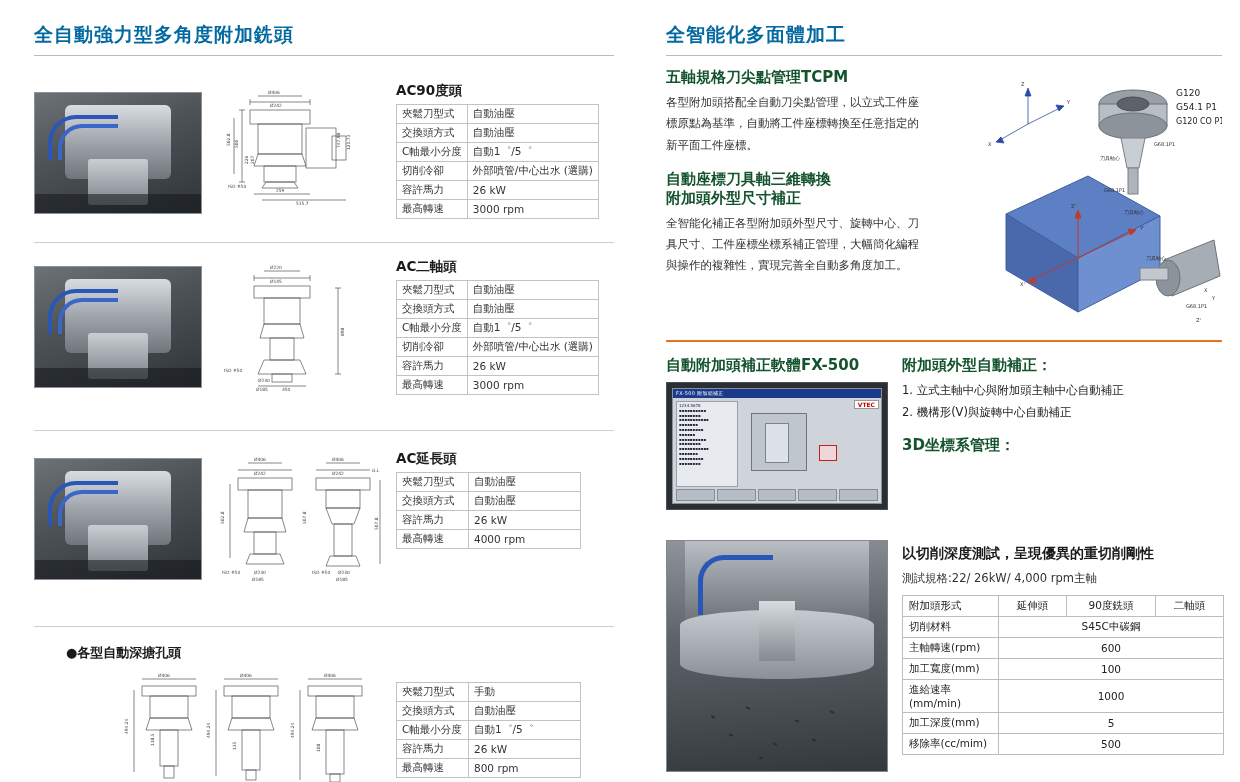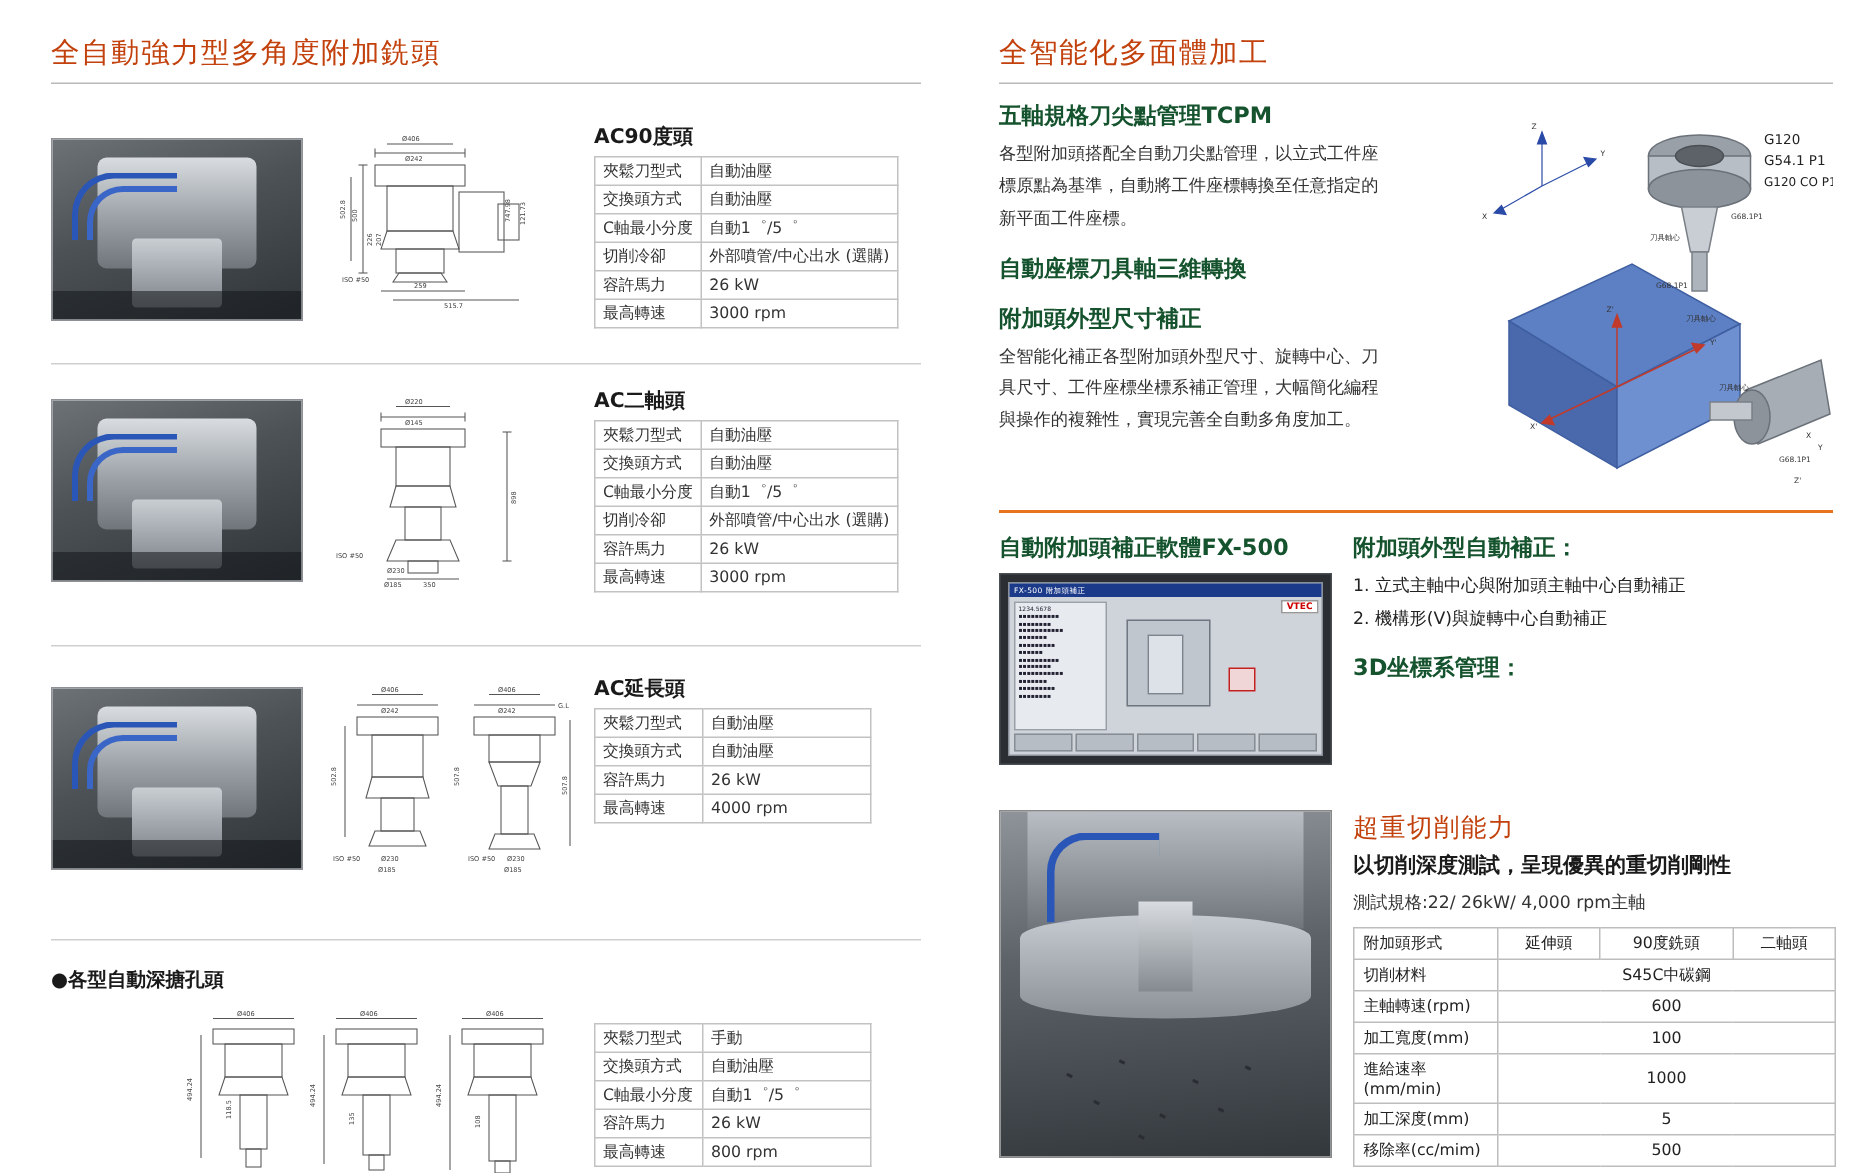--- a/index.html
+++ b/index.html
@@ -8,32 +8,32 @@
     width: 1240px; height: 782px;
     background: #ffffff;
     font-family: "DejaVu Sans", "Liberation Sans", sans-serif;
     color: #1a1a1a;
     overflow: hidden;
   }
   .page { position: relative; width: 1240px; height: 782px; }
 
   
   .sect-title {
-    font-size: 19px; font-weight: normal; color: #c2410c;
+    font-size: 19px; font-weight: bold; color: #0369a1;
     letter-spacing: 1px;
   }
   .sect-rule { border-bottom: 1px solid #b9b9b9; margin-top: 7px; }
 
   .sub-title { font-size: 15px; font-weight: bold; color: #14532d; }
   .body-text { font-size: 11.5px; line-height: 1.85; color: #333; }
 
   
   .left { position: absolute; left: 34px; top: 22px; width: 580px; }
 
-  .block { position: relative; margin-top: 14px; }
+  .block { position: relative; margin-top: 14px; padding-left: 32px; }
   .photo {
     position: absolute; left: 0; width: 168px; height: 122px;
     background: linear-gradient(160deg,#6d7277 0%,#4d5257 42%,#2f3438 100%);
     border: 1px solid #8d9196; overflow: hidden;
   }
   .photo .machine-head {
     position: absolute; left: 18%; top: 10%; width: 64%; height: 62%;
     background: linear-gradient(180deg,#d9dde1,#9aa0a6 55%,#6f757b);
     border-radius: 6px;
   }
@@ -496,21 +496,21 @@
     </div>
 
     <div style="position:absolute; left:0; top:46px; width:258px;">
       <div>
         <div class="sub-title">五軸規格刀尖點管理TCPM</div>
         <div class="body-text" style="margin-top:5px;">各型附加頭搭配全自動刀尖點管理，以立式工件座標原點為基準，自動將工件座標轉換至任意指定的新平面工件座標。</div>
       </div>
       <div style="margin-top:14px;">
         <div class="sub-title">自動座標刀具軸三維轉換</div>
       </div>
-      <div style="margin-top:14px;">
+      <div style="">
         <div class="sub-title">附加頭外型尺寸補正</div>
         <div class="body-text" style="margin-top:5px;">全智能化補正各型附加頭外型尺寸、旋轉中心、刀具尺寸、工件座標坐標系補正管理，大幅簡化編程與操作的複雜性，實現完善全自動多角度加工。</div>
       </div>
     </div>
 
     <div class="iso-photo" style="left:262px; top:42px; width:294px; height:270px;">
       <svg width="294" height="270" viewBox="0 0 294 270">
 
         <polygon points="78,150 160,112 232,152 150,194" fill="#5d7fc4" stroke="#3f5fa0" stroke-width="1"></polygon>
         <polygon points="78,150 150,194 150,248 78,206" fill="#4a69ad" stroke="#3f5fa0" stroke-width="1"></polygon>
@@ -615,21 +615,20 @@
         <div class="chip" style="left:28%; top:84%;"></div>
         <div class="chip" style="left:36%; top:72%;"></div>
         <div class="chip" style="left:48%; top:88%;"></div>
         <div class="chip" style="left:58%; top:78%;"></div>
         <div class="chip" style="left:66%; top:86%;"></div>
         <div class="chip" style="left:74%; top:74%;"></div>
         <div class="chip" style="left:42%; top:94%;"></div>
       </div>
 
       <div style="position:absolute; left:236px; top:0;">
-        <div class="sect-title" style="font-size:17px;">超重切削能力</div>
         <div style="font-size:14px; font-weight:bold; margin-top:5px;">以切削深度測試，呈現優異的重切削剛性</div>
         <div class="body-text" style="margin-top:5px;">測試規格:22/ 26kW/ 4,000 rpm主軸</div>
 
         <table class="perf" style="margin-top:6px;">
           <tbody>
               <tr>
             <td class="lbl">附加頭形式</td>
             <td>延伸頭</td>
             <td>90度銑頭</td>
             <td>二軸頭</td>

